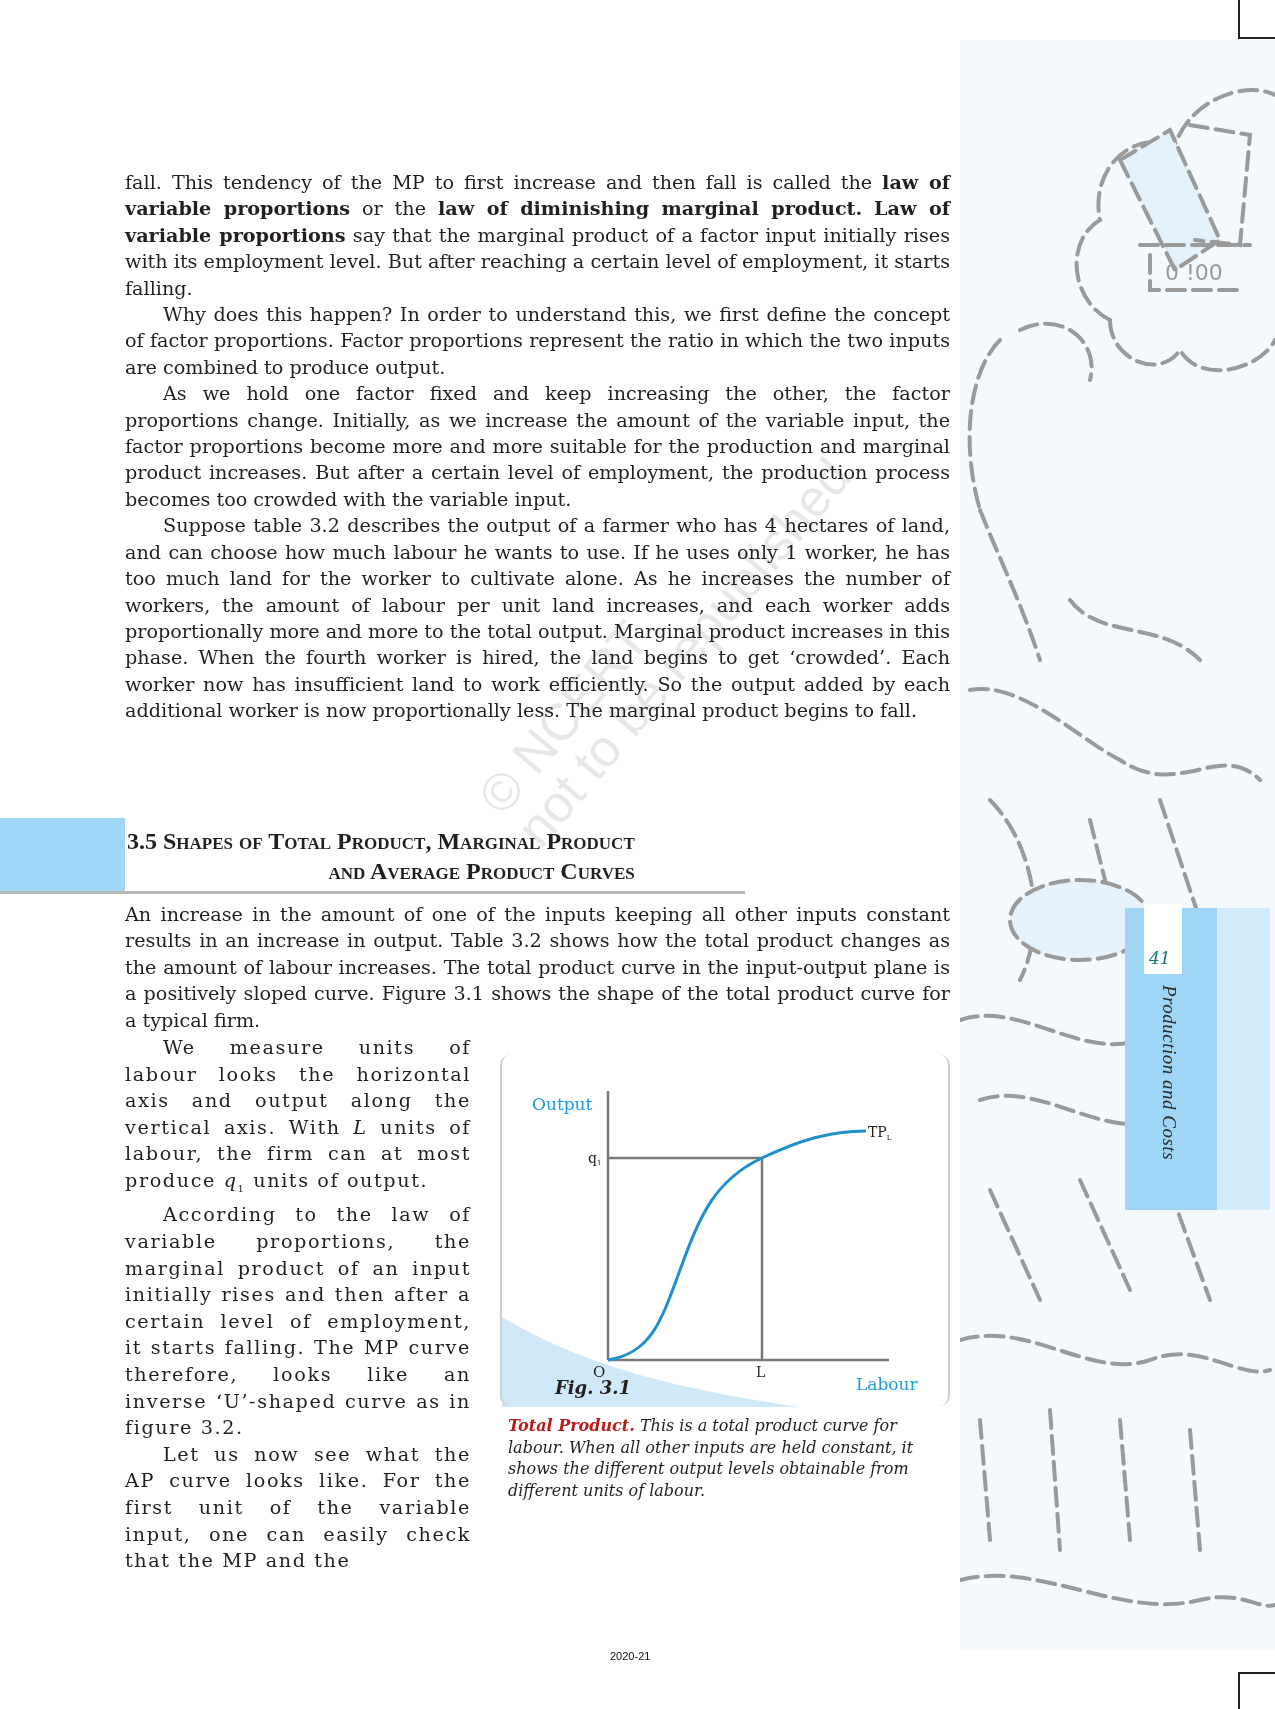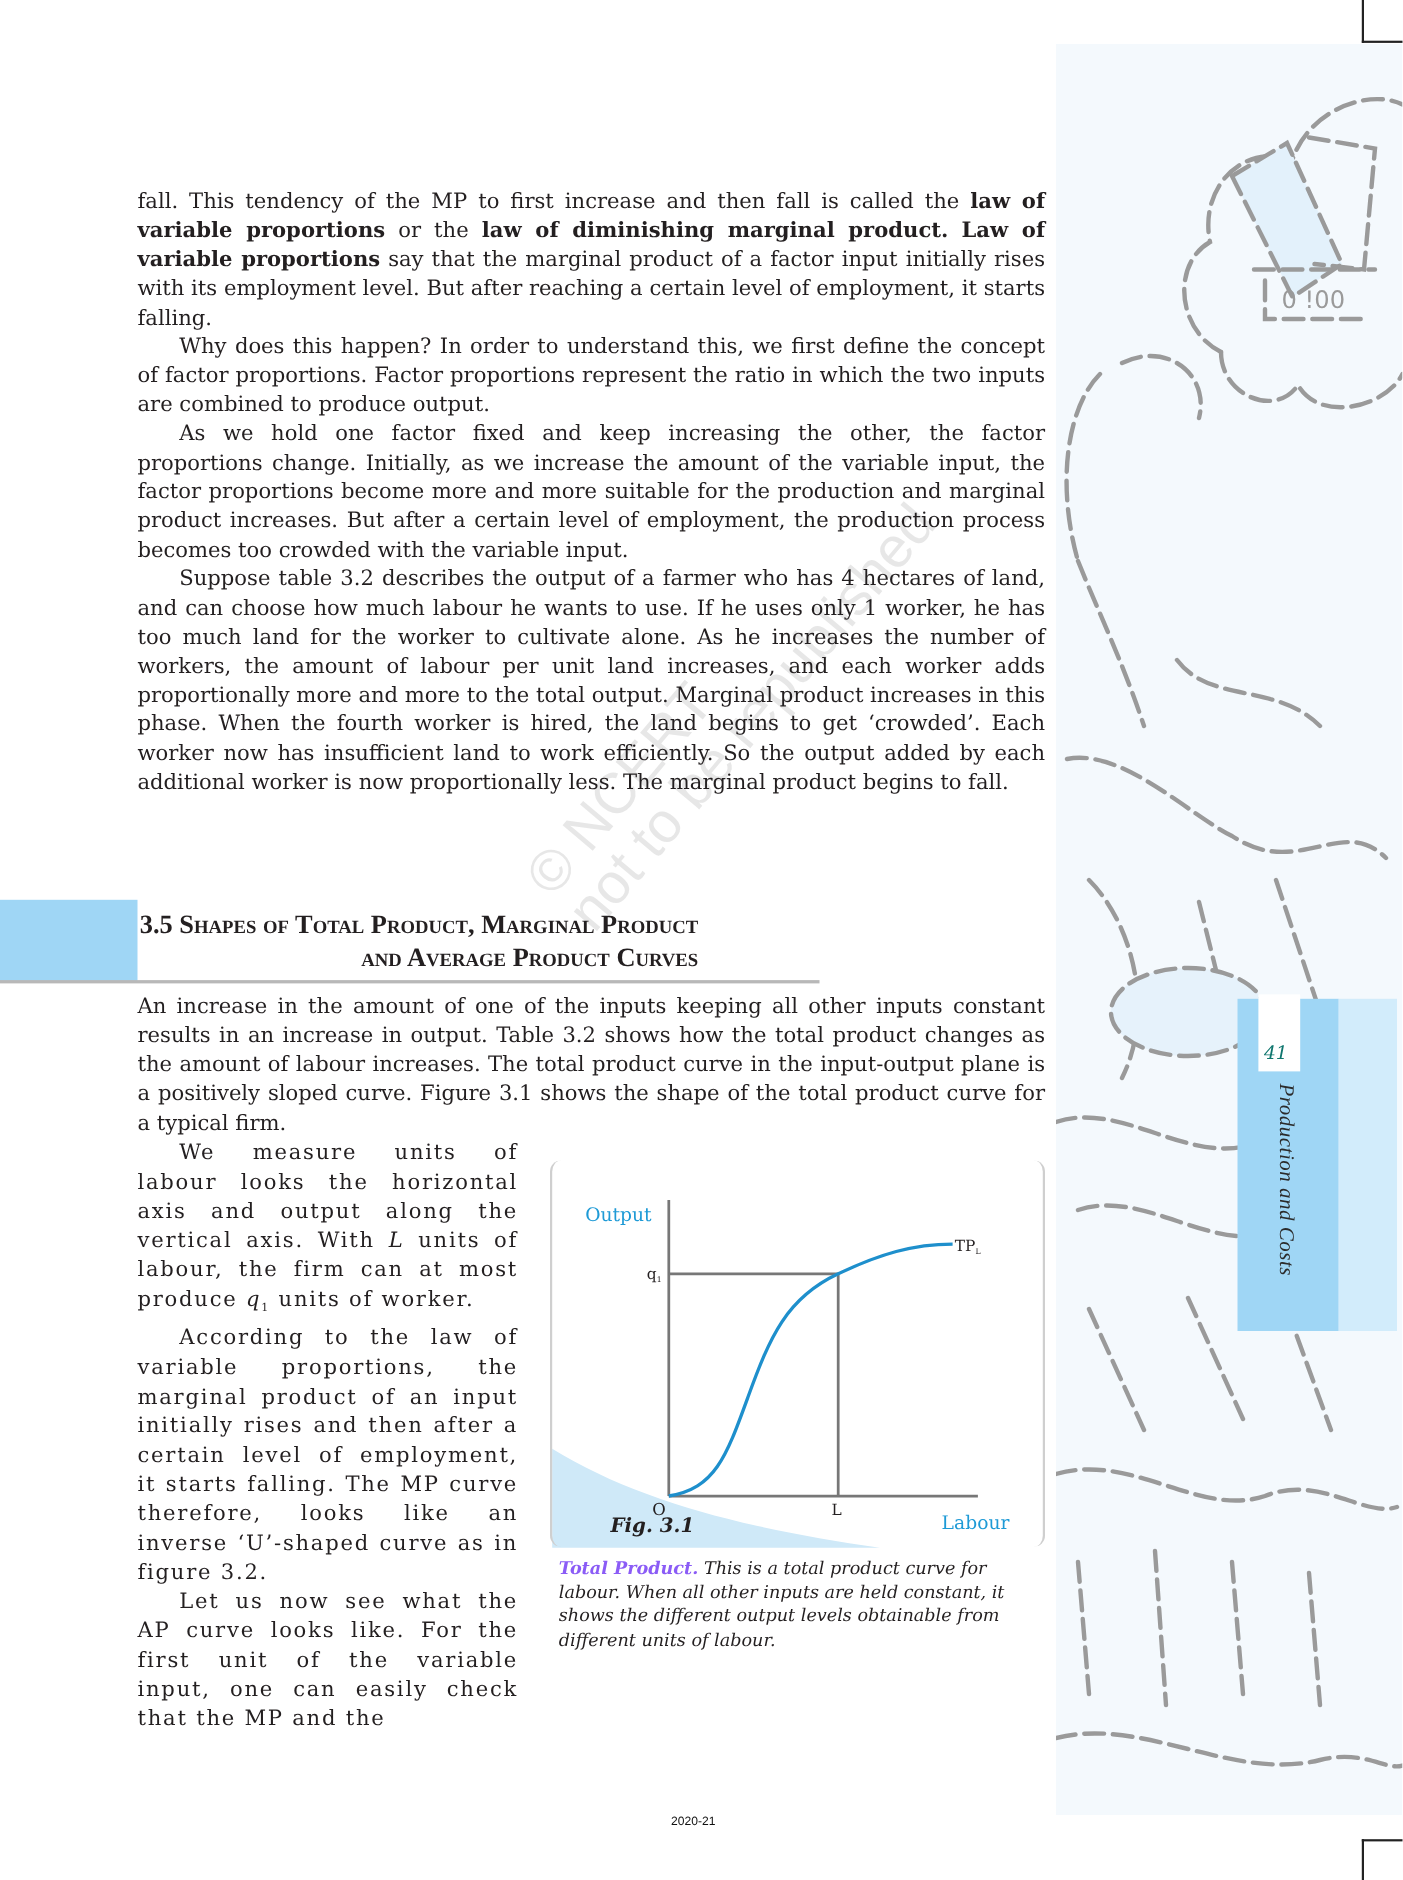--- a/index.html
+++ b/index.html
@@ -30,21 +30,21 @@
   #left-col { position:absolute; left:125px; top:1035px; width:346px; font-size:19.2px; line-height:26.6px; text-align:justify; }
   #left-col p { margin:0; }
   #left-col p.indent { text-indent:38px; }
   #left-col .spaced { letter-spacing:1.6px; }
 
   
   #figure { position:absolute; left:500px; top:1055px; width:448px; height:353px; }
   #figure-frame { position:absolute; left:0; top:0; width:446px; height:351px; border-right:2px solid #cfcfcf; border-left:2px solid #cfcfcf; border-radius:10px; }
   #fig-label { position:absolute; left:12px; top:322px; font-family:"DejaVu Serif", serif; font-weight:bold; font-style:italic; font-size:18px; color:#231f20;margin-left:43px; }
   #caption { position:absolute; left:508px; top:1415px; width:440px; font-family:"DejaVu Serif", serif; font-style:italic; font-size:16px; line-height:21.5px; color:#231f20; }
-  #caption b { color:#8b5cf6; }
+  #caption b { color:#b91c1c; }
 
   
   #side-tab { position:absolute; left:1125px; top:908px; width:145px; height:302px; }
   #side-tab .dark { position:absolute; left:0; top:0; width:92px; height:302px; background:#9fd6f5; }
   #side-tab .light { position:absolute; left:92px; top:0; width:53px; height:302px; background:#d2ecfb; }
   #page-num-box { position:absolute; left:1144px; top:904px; width:38px; height:70px; background:#ffffff; }
   #page-num { position:absolute; left:1149px; top:948px; font-family:"DejaVu Serif", serif; font-style:italic; font-size:17px; color:#0f766e; }
   #chapter-title { position:absolute; left:1158px; top:985px; font-family:"Liberation Serif", serif; font-style:italic; font-size:19px; color:#2b2b2b;
                    writing-mode:vertical-rl; letter-spacing:0.5px; }
 
@@ -95,21 +95,21 @@
 <div id="section-heading">
   <div class="l1"><span>3.5</span> <span class="sc">Shapes of Total Product, Marginal Product</span></div>
   <div class="l2 sc">and Average Product Curves</div>
 </div>
 
 <div id="lower-text" class="body-text">
   <p>An increase in the amount of one of the inputs keeping all other inputs constant results in an increase in output. Table 3.2 shows how the total product changes as the amount of labour increases. The total product curve in the input-output plane is a positively sloped curve. Figure 3.1 shows the shape of the total product curve for a typical firm.</p>
 </div>
 
 <div id="left-col">
-  <p class="indent spaced"><span>We measure units of labour looks the horizontal axis and output along the vertical axis. With </span><i>L</i><span> units of labour, the firm can at most produce </span><i>q</i><sub style="font-size:10px">1</sub><span> units of worker.</span></p>
+  <p class="indent spaced"><span>We measure units of labour looks the horizontal axis and output along the vertical axis. With </span><i>L</i><span> units of labour, the firm can at most produce </span><i>q</i><sub style="font-size:10px">1</sub><span> units of output.</span></p>
   <p class="indent spaced">According to the law of variable proportions, the marginal product of an input initially rises and then after a certain level of employment, it starts falling. The MP curve therefore, looks like an inverse ‘U’-shaped curve as in figure 3.2.</p>
   <p class="indent spaced">Let us now see what the AP curve looks like. For the first unit of the variable input, one can easily check that the MP and the</p>
 </div>
 
 <div id="figure">
   <svg width="448" height="353" viewBox="0 0 448 353">
     <path d="M2 262 C80 310 180 335 300 352 L2 352 Z" fill="#cfe9f8"></path>
     <line x1="108" y1="36" x2="108" y2="305" stroke="#777" stroke-width="2.5"></line>
     <line x1="108" y1="305" x2="389" y2="305" stroke="#777" stroke-width="2.5"></line>
     <line x1="108" y1="103" x2="262" y2="103" stroke="#777" stroke-width="2.5"></line>

